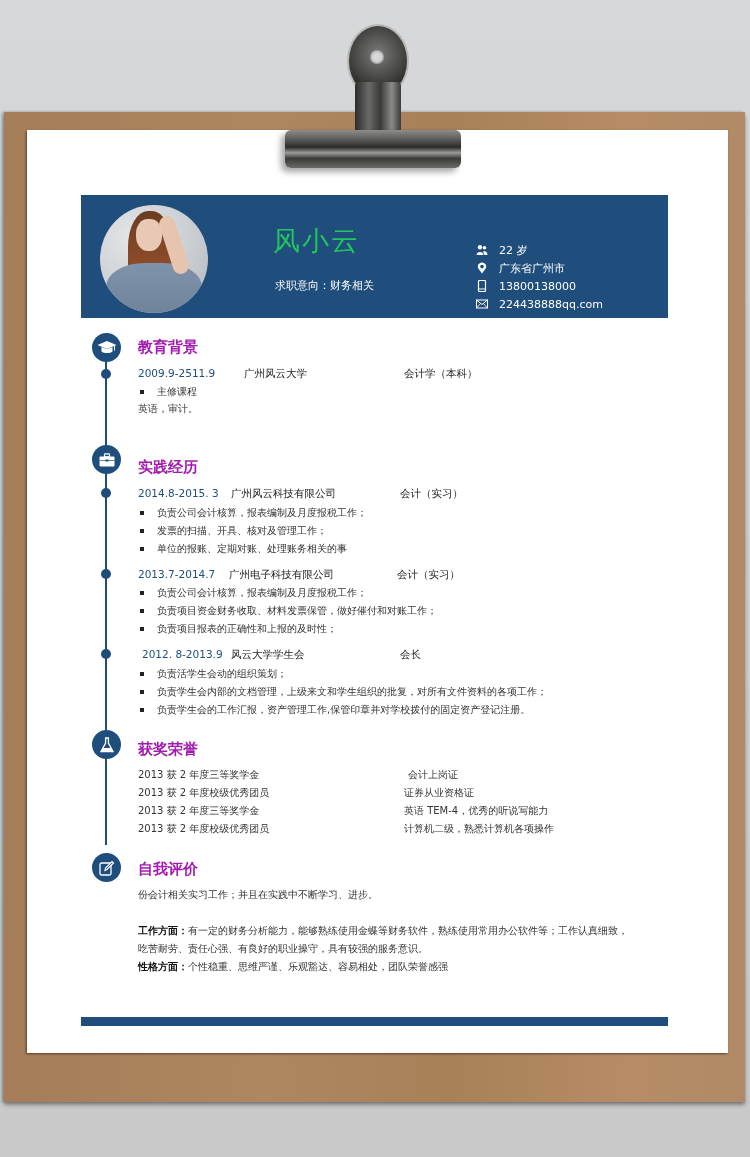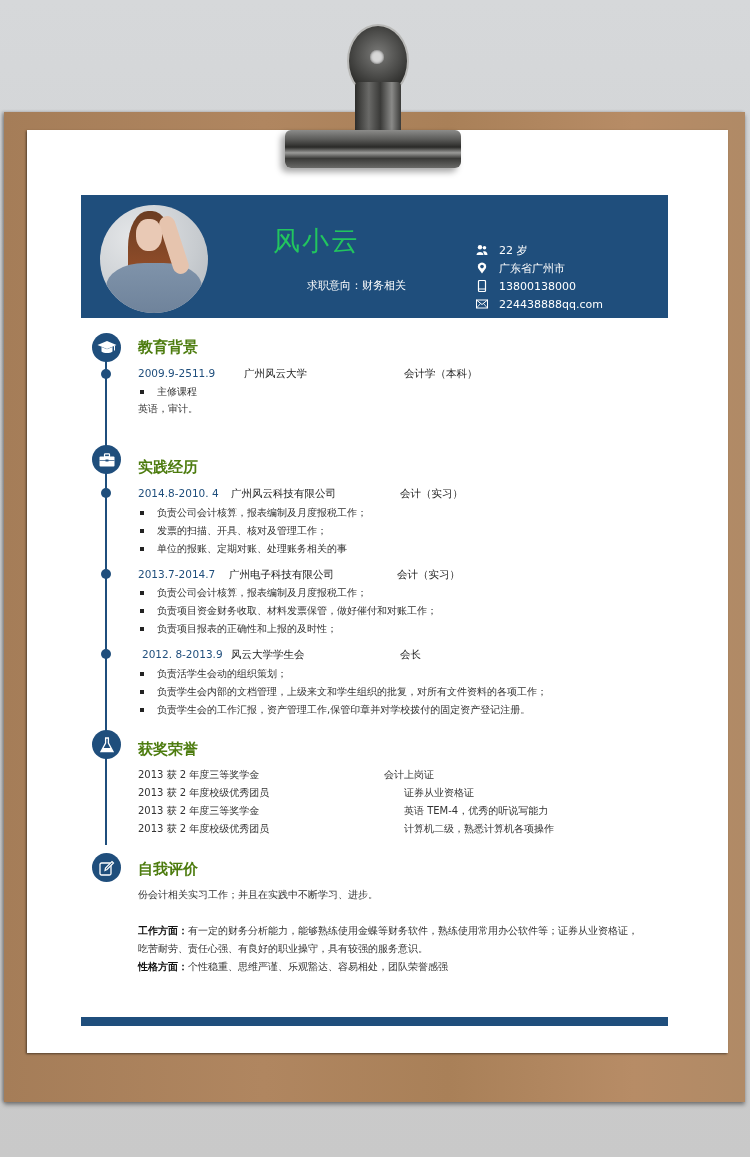--- a/index.html
+++ b/index.html
@@ -62,33 +62,33 @@
     background: linear-gradient(180deg,#7f93aa 0%,#6c8098 100%);
   }
   .photo .arm {
     position:absolute; left:66px; top:10px; width:16px; height:60px; border-radius:8px;
     background:#e6c4ae; transform: rotate(-18deg);
   }
   .name {
     position:absolute; left:192px; top:28px; color:#22c55e; font-size:27px; letter-spacing:2px;
   }
   .intent {
-    position:absolute; left:194px; top:83px; color:#ffffff; font-size:11px;margin-left:32px;
+    position:absolute; left:194px; top:83px; color:#ffffff; font-size:11px;
   }
   .contacts { position:absolute; left:395px; top:24px;margin-top:22px; }
   .contact { display:flex; align-items:center; height:18px; color:#ffffff; font-size:11px; }
   .contact .ic { width:12px; height:12px; margin-right:11px; display:flex; align-items:center; justify-content:center; }
   
   .tl-line { position:absolute; left:105px; top:345px; width:2px; height:500px; background:#1f4e7c; }
   .sec-icon {
     position:absolute; left:92px; width:29px; height:29px; border-radius:50%;
     background:#1f4e7c; display:flex; align-items:center; justify-content:center;
   }
   .dot { position:absolute; left:101px; width:10px; height:10px; border-radius:50%; background:#1f4e7c; }
-  .sec-title { position:absolute; left:138px; font-size:15px; font-weight:bold; color:#4d7c0f; }
+  .sec-title { position:absolute; left:138px; font-size:15px; font-weight:bold; color:#a21caf; }
   .row { position:absolute; font-size:10.5px; color:#222; white-space:nowrap; }
   .row .date { color:#1f4e7c; position:absolute; left:0; }
   .row .org { position:absolute; left:106px; }
   .row .role { position:absolute; left:266px; }
   .bullet { position:absolute; left:140px; font-size:10px; color:#333; white-space:nowrap; }
   .bullet::before {
     content:""; position:absolute; left:0; top:5px; width:4px; height:4px; background:#222;
   }
   .bullet span { position:absolute; left:17px; }
   .text { position:absolute; left:138px; width:500px; font-size:10px; color:#333; line-height:18px; }
@@ -191,21 +191,21 @@
       <rect x="5.5" y="0.8" width="5" height="3" rx="0.6" fill="none" stroke="#fff" stroke-width="1.2"></rect>
       <rect x="0.5" y="3.5" width="15" height="10" rx="1" fill="#fff"></rect>
       <rect x="6.5" y="6.5" width="3" height="2" fill="#1f4e7c"></rect>
       <line x1="0.5" y1="7.5" x2="15.5" y2="7.5" stroke="#1f4e7c" stroke-width="0.7"></line>
     </svg>
 </div>
 <div class="sec-title" style="top:458px">实践经历</div>
 
 <div class="dot" style="top:488px"></div>
 <div class="row" style="left:138px; top:487px; width:500px;">
-  <span class="date">2014.8-2010. 4</span>
+  <span class="date">2014.8-2015. 3</span>
   <span class="org" style="left:93px">广州风云科技有限公司</span>
   <span class="role" style="left:262px">会计（实习）</span>
 </div>
 <div class="bullet" style="top:506px">
     <span>负责公司会计核算，报表编制及月度报税工作；</span>
   </div>
 <div class="bullet" style="top:524px">
     <span>发票的扫描、开具、核对及管理工作；</span>
   </div>
 <div class="bullet" style="top:542px">
@@ -248,36 +248,36 @@
   <svg width="14" height="16" viewBox="0 0 14 16">
       <path d="M5 1 L9 1 M5.6 1 L5.6 6 L1 14.5 L13 14.5 L8.4 6 L8.4 1" fill="none" stroke="#fff" stroke-width="1.3"></path>
       <path d="M3 11 L11 11 L12.6 14.2 L1.4 14.2Z" fill="#fff"></path>
     </svg>
 </div>
 <div class="sec-title" style="top:740px">获奖荣誉</div>
 <div class="award" style="left:138px; top:768px">2013 获 2 年度三等奖学金</div>
 <div class="award" style="left:138px; top:786px">2013 获 2 年度校级优秀团员</div>
 <div class="award" style="left:138px; top:804px">2013 获 2 年度三等奖学金</div>
 <div class="award" style="left:138px; top:822px">2013 获 2 年度校级优秀团员</div>
-<div class="award" style="left:384px; top:768px">会计上岗证</div>
+<div class="award" style="left:408px; top:768px">会计上岗证</div>
 <div class="award" style="left:404px; top:786px">证券从业资格证</div>
 <div class="award" style="left:404px; top:804px">英语 TEM-4，优秀的听说写能力</div>
 <div class="award" style="left:404px; top:822px">计算机二级，熟悉计算机各项操作</div>
 
 <div class="sec-icon" style="top:853px">
   <svg width="16" height="16" viewBox="0 0 16 16">
       <rect x="1" y="3" width="11" height="12" rx="1.5" fill="none" stroke="#fff" stroke-width="1.3"></rect>
       <path d="M6 10.5 L6.5 8 L13 1.5 L14.5 3 L8 9.5Z" fill="#1f4e7c" stroke="#fff" stroke-width="1.2"></path>
     </svg>
 </div>
 <div class="sec-title" style="top:860px">自我评价</div>
 <div class="eval" style="top:886px">
   <div>份会计相关实习工作；并且在实践中不断学习、进步。</div>
 </div>
 <div class="eval" style="top:922px">
-  <div><b>工作方面：</b><span>有一定的财务分析能力，能够熟练使用金蝶等财务软件，熟练使用常用办公软件等；证券从业资格证，</span></div>
+  <div><b>工作方面：</b><span>有一定的财务分析能力，能够熟练使用金蝶等财务软件，熟练使用常用办公软件等；工作认真细致，</span></div>
   <div>吃苦耐劳、责任心强、有良好的职业操守，具有较强的服务意识。</div>
 </div>
 <div class="eval" style="top:958px">
   <div><b>性格方面：</b><span>个性稳重、思维严谨、乐观豁达、容易相处，团队荣誉感强</span></div>
 </div>
 
 <div class="footer-bar"></div>
 
 </body></html>

